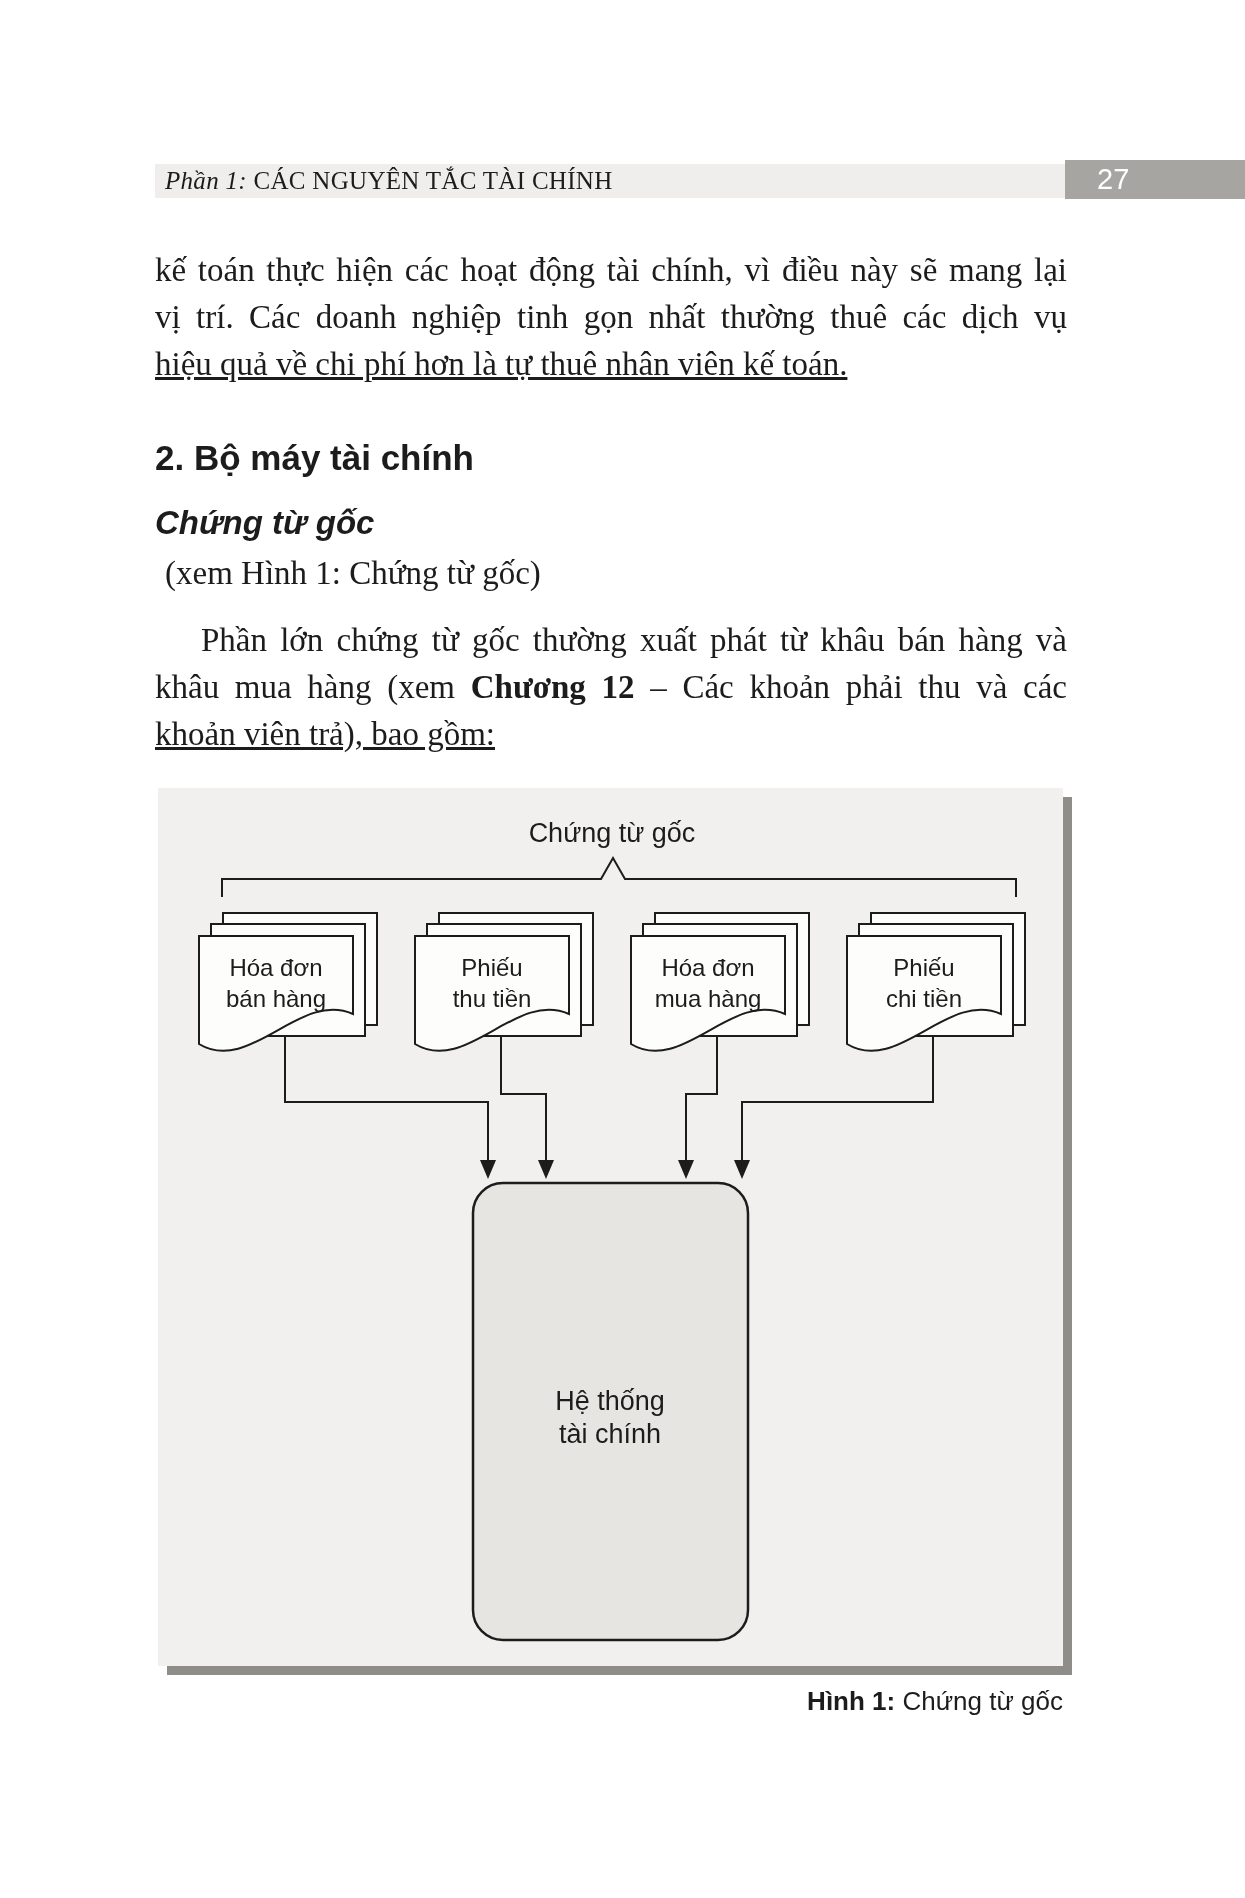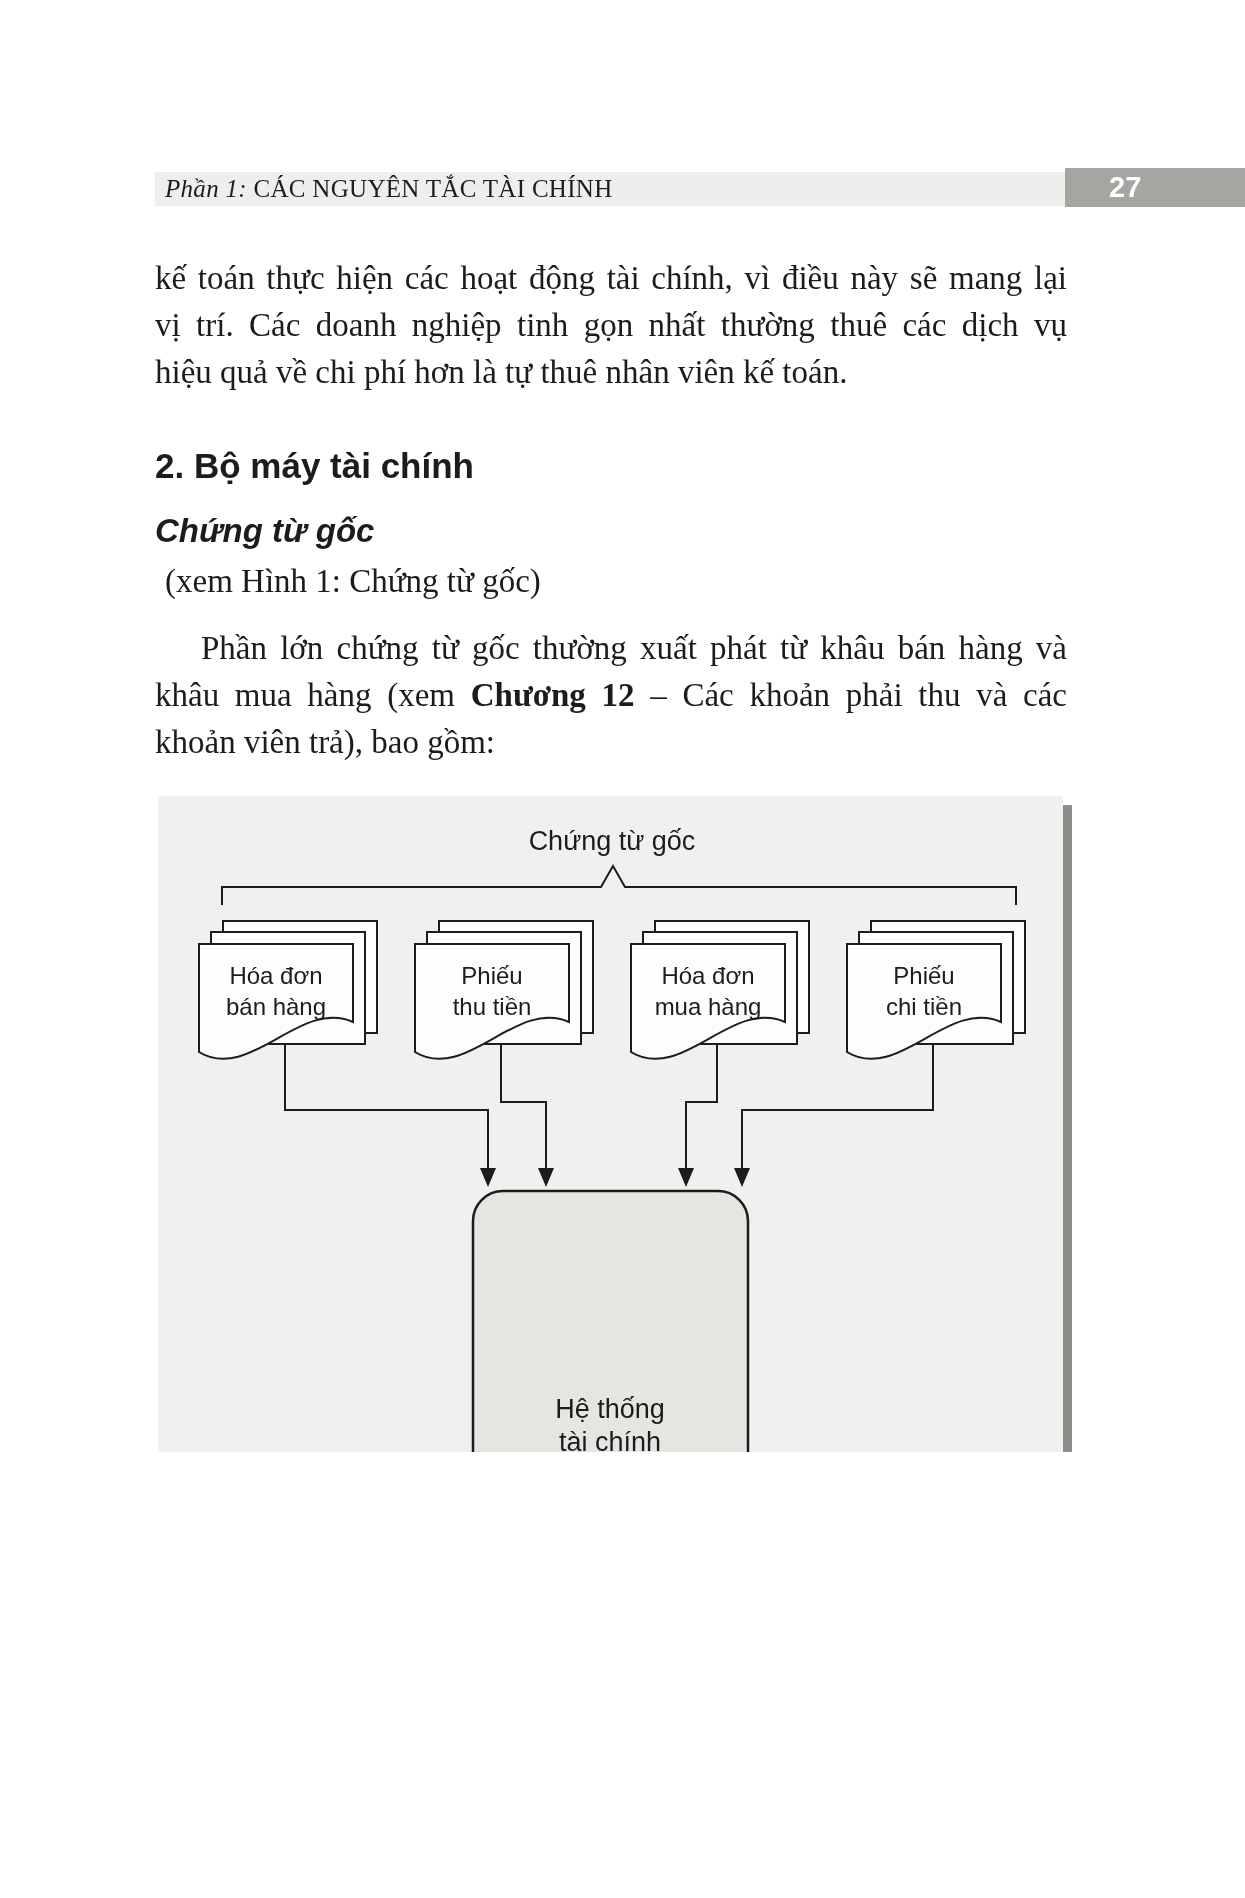--- a/index.html
+++ b/index.html
@@ -1,32 +1,32 @@
 <!DOCTYPE html>
 <html><head>
 <meta charset="utf-8">
 <style>
   html,body{margin:0;padding:0;}
   body{background:#ffffff;width:1245px;height:1898px;position:relative;
        font-family:"Liberation Serif",serif;color:#1c1c1c;}
-  .page{position:absolute;left:0;top:8px;width:1245px;height:1444px;background:#fff;overflow:hidden;}
+  .page{position:absolute;left:0;top:0;width:1245px;height:1898px;background:#fff;overflow:hidden;}
 
   
   .header-band{position:absolute;left:155px;top:164px;width:910px;height:34px;
                background:#efeeec;display:flex;align-items:center;}
   .header-text{font-size:25px;padding-left:10px;white-space:nowrap;letter-spacing:.3px;}
   .header-text .part{font-style:italic;}
   .pagenum-box{position:absolute;left:1065px;top:160px;width:180px;height:39px;
                background:#a7a5a2;color:#ffffff;display:flex;align-items:center;}
-  .pagenum-box span{font-family:"Liberation Sans",sans-serif;font-size:29px;padding-left:44px;font-weight:700;}
+  .pagenum-box span{font-family:"Liberation Sans",sans-serif;font-size:29px;padding-left:32px;font-weight:400;}
 
   
   .para{position:absolute;left:155px;width:912px;font-size:33px;line-height:47px;}
   .jline{text-align:justify;text-align-last:justify;}
-  .lastline{text-align:left;}
+  .lastline{text-align:left;text-decoration:underline;}
   .indent1{padding-left:46px;}
 
   .sect-heading{position:absolute;left:155px;top:438px;
     font-family:"Liberation Sans",sans-serif;font-weight:bold;font-size:35px;}
   .sub-heading{position:absolute;left:155px;top:504px;
     font-family:"Liberation Sans",sans-serif;font-weight:bold;font-style:italic;font-size:33px;}
   .fig-ref{position:absolute;left:155px;top:555px;font-size:33px;margin-left:10px;}
 
   
   .fig-panel{position:absolute;left:158px;top:788px;width:905px;height:878px;

